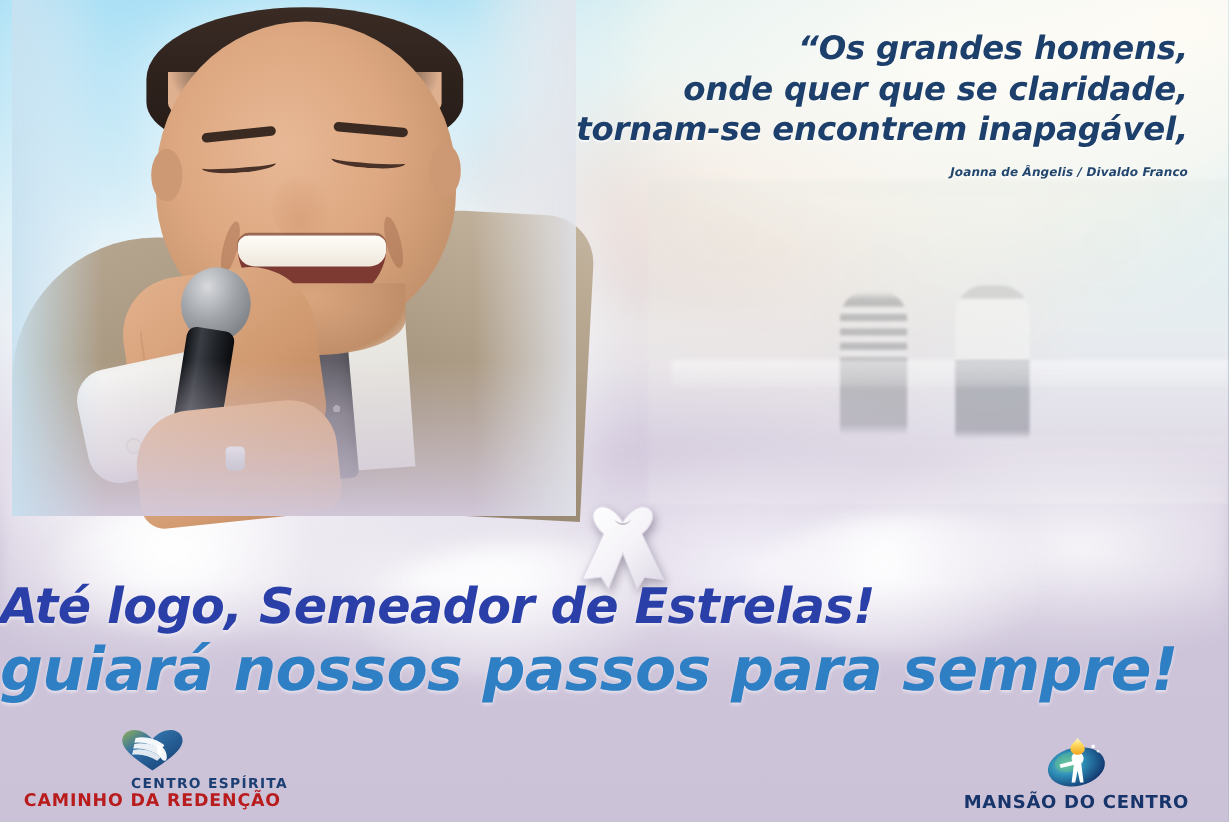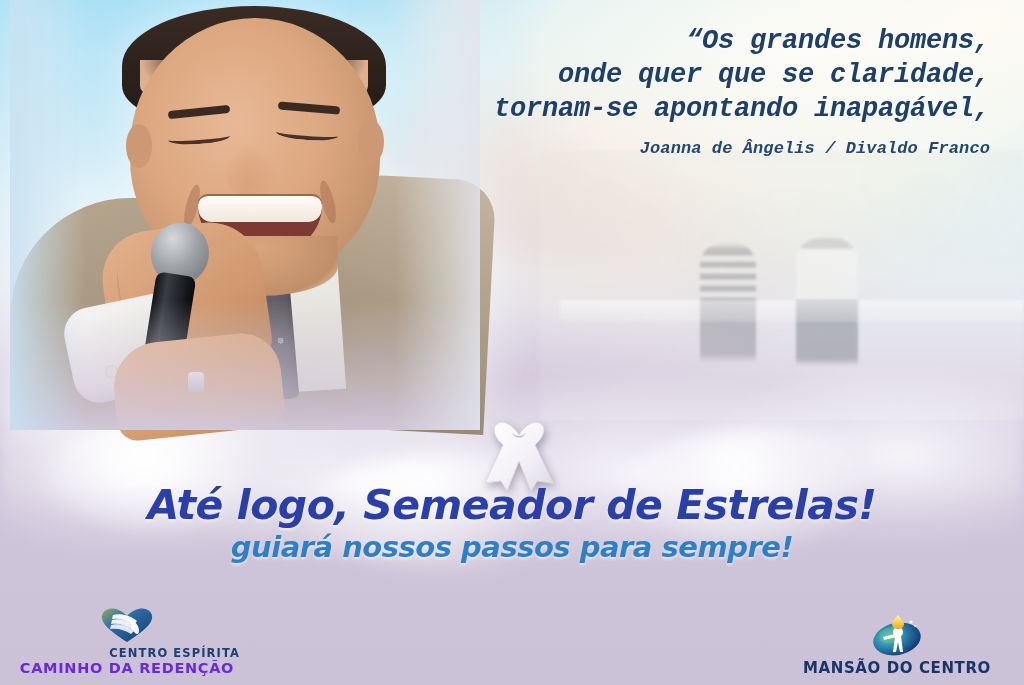--- a/index.html
+++ b/index.html
@@ -234,72 +234,71 @@
     position:absolute;left:0;top:0;width:470px;height:430px;
     background:
       linear-gradient(90deg, rgba(200,225,240,.9) 0%, rgba(200,225,240,0) 16%),
       linear-gradient(270deg, rgba(225,228,235,.85) 0%, rgba(225,228,235,0) 18%);
   }
 
   
   .quote{
     position:absolute;right:34px;top:24px;width:600px;
     text-align:right;
-    font-family:Liberation Mono, monospace;
   }
   .quote-line{
     font-style:italic;font-weight:700;
     font-size:27px;line-height:34px;
     color:#1d3f6b;
     letter-spacing:-.2px;
     white-space:nowrap;
     text-shadow:0 1px 1px rgba(255,255,255,.75);
   }
   .quote-author{
     margin-top:13px;
     font-style:italic;font-weight:700;
-    font-size:17px;color:#23476f;
+    font-size:10px;color:#23476f;
     letter-spacing:.1px;
     text-shadow:0 1px 1px rgba(255,255,255,.7);
   }
 
   
   .ribbon{
     position:absolute;left:479px;top:405px;width:80px;height:86px;
     filter:drop-shadow(2px 4px 4px rgba(90,80,105,.45));
   }
 
   
   .headline{
-    position:absolute;left:0;right:0;top:485px;text-align:center;
+    position:absolute;left:0;right:0;top:485px;text-align:left;
   }
   .hl{
     font-style:italic;font-weight:700;
     letter-spacing:-.5px;
     line-height:1.0;
     text-shadow:0 2px 3px rgba(255,255,255,.55);
   }
   .hl1{font-size:41px;color:#2b3fa8;}
   .hl2{font-size:39px;color:#2a4fb0;margin-top:7px;}
-  .hl3{font-size:29px;color:#2f7fc4;margin-top:7px;}
+  .hl3{font-size:50px;color:#2f7fc4;margin-top:7px;}
 
   
   .logo{
     position:absolute;bottom:8px;text-align:center;
   }
   .logo-left{left:14px;width:226px;}
   .logo-right{right:14px;width:226px;}
   .logo-mark{display:block;margin:0 auto 3px;}
   .logo-text-sm{
     font-size:11.5px;font-weight:700;color:#1c3f73;letter-spacing:1.1px;
     line-height:13px;
     text-align:right;
   }
   .logo-text-lg{
-    font-size:14.5px;font-weight:700;color:#6d28d9;letter-spacing:.7px;
+    font-size:14.5px;font-weight:700;color:#b91c1c;letter-spacing:.7px;
     line-height:17px;
   }
   .logo-text-right{
     font-size:15px;font-weight:700;color:#17356a;letter-spacing:.6px;line-height:17px;
   }
 </style>
 </head>
 <body>
 
 <div class="poster">
@@ -346,21 +345,21 @@
     </div>
     <div class="p-hand2"></div>
     <div class="p-ring"></div>
     <div class="p-fade"></div>
     <div class="p-edge-fade"></div>
   </div>
 
   <div class="quote">
     <div class="quote-line">“Os grandes homens,</div>
     <div class="quote-line">onde quer que se claridade,</div>
-    <div class="quote-line">tornam-se apontando inapagável,</div>
+    <div class="quote-line">tornam-se encontrem inapagável,</div>
     <div class="quote-author">Joanna de Ângelis / Divaldo Franco</div>
   </div>
 
   <div class="ribbon">
     <svg viewBox="0 0 80 86" width="80" height="86" aria-hidden="true">
       <defs>
         <linearGradient id="rg" x1="0" y1="0" x2="1" y2="1">
           <stop offset="0%" stop-color="#ffffff"></stop>
           <stop offset="55%" stop-color="#f4f2f7"></stop>
           <stop offset="100%" stop-color="#ddd8e4"></stop>

